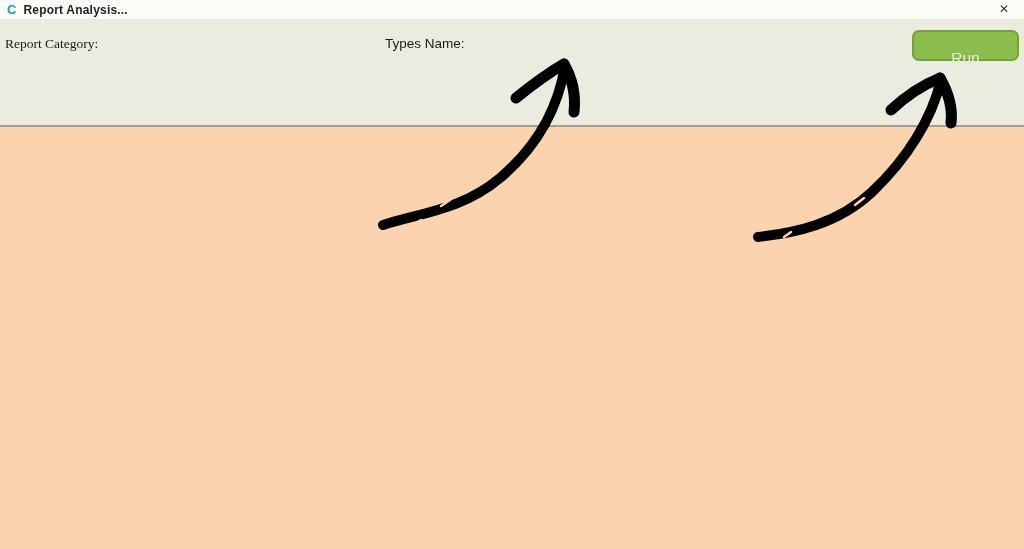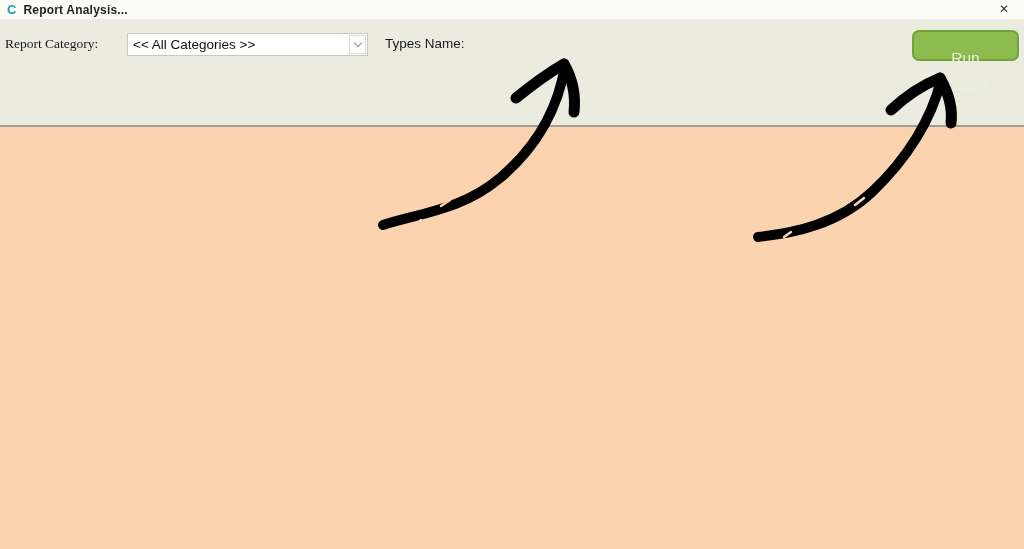--- a/index.html
+++ b/index.html
@@ -80,26 +80,20 @@
 
   <div class="titlebar">
     <span class="app-icon">C</span>
     <span class="title-text">Report Analysis...</span>
     <button class="close-btn">✕</button>
   </div>
 
   <div class="toolbar">
     <span class="tb-label lbl-category">Report Category:</span>
 
-    <div class="combo combo-category">
-      <span class="combo-text">&lt;&lt; All Categories &gt;&gt;</span>
-      <span class="combo-btn">
-        <span class="chevron-down"></span>
-      </span>
-    </div>
 
     <span class="tb-label lbl-name">Types Name:</span>
 
 
     <button class="run-btn">Run Report</button>
   </div>
 
   <div class="content"></div>
 
   <svg class="overlay" viewBox="0 0 1024 549" xmlns="http://www.w3.org/2000/svg">

